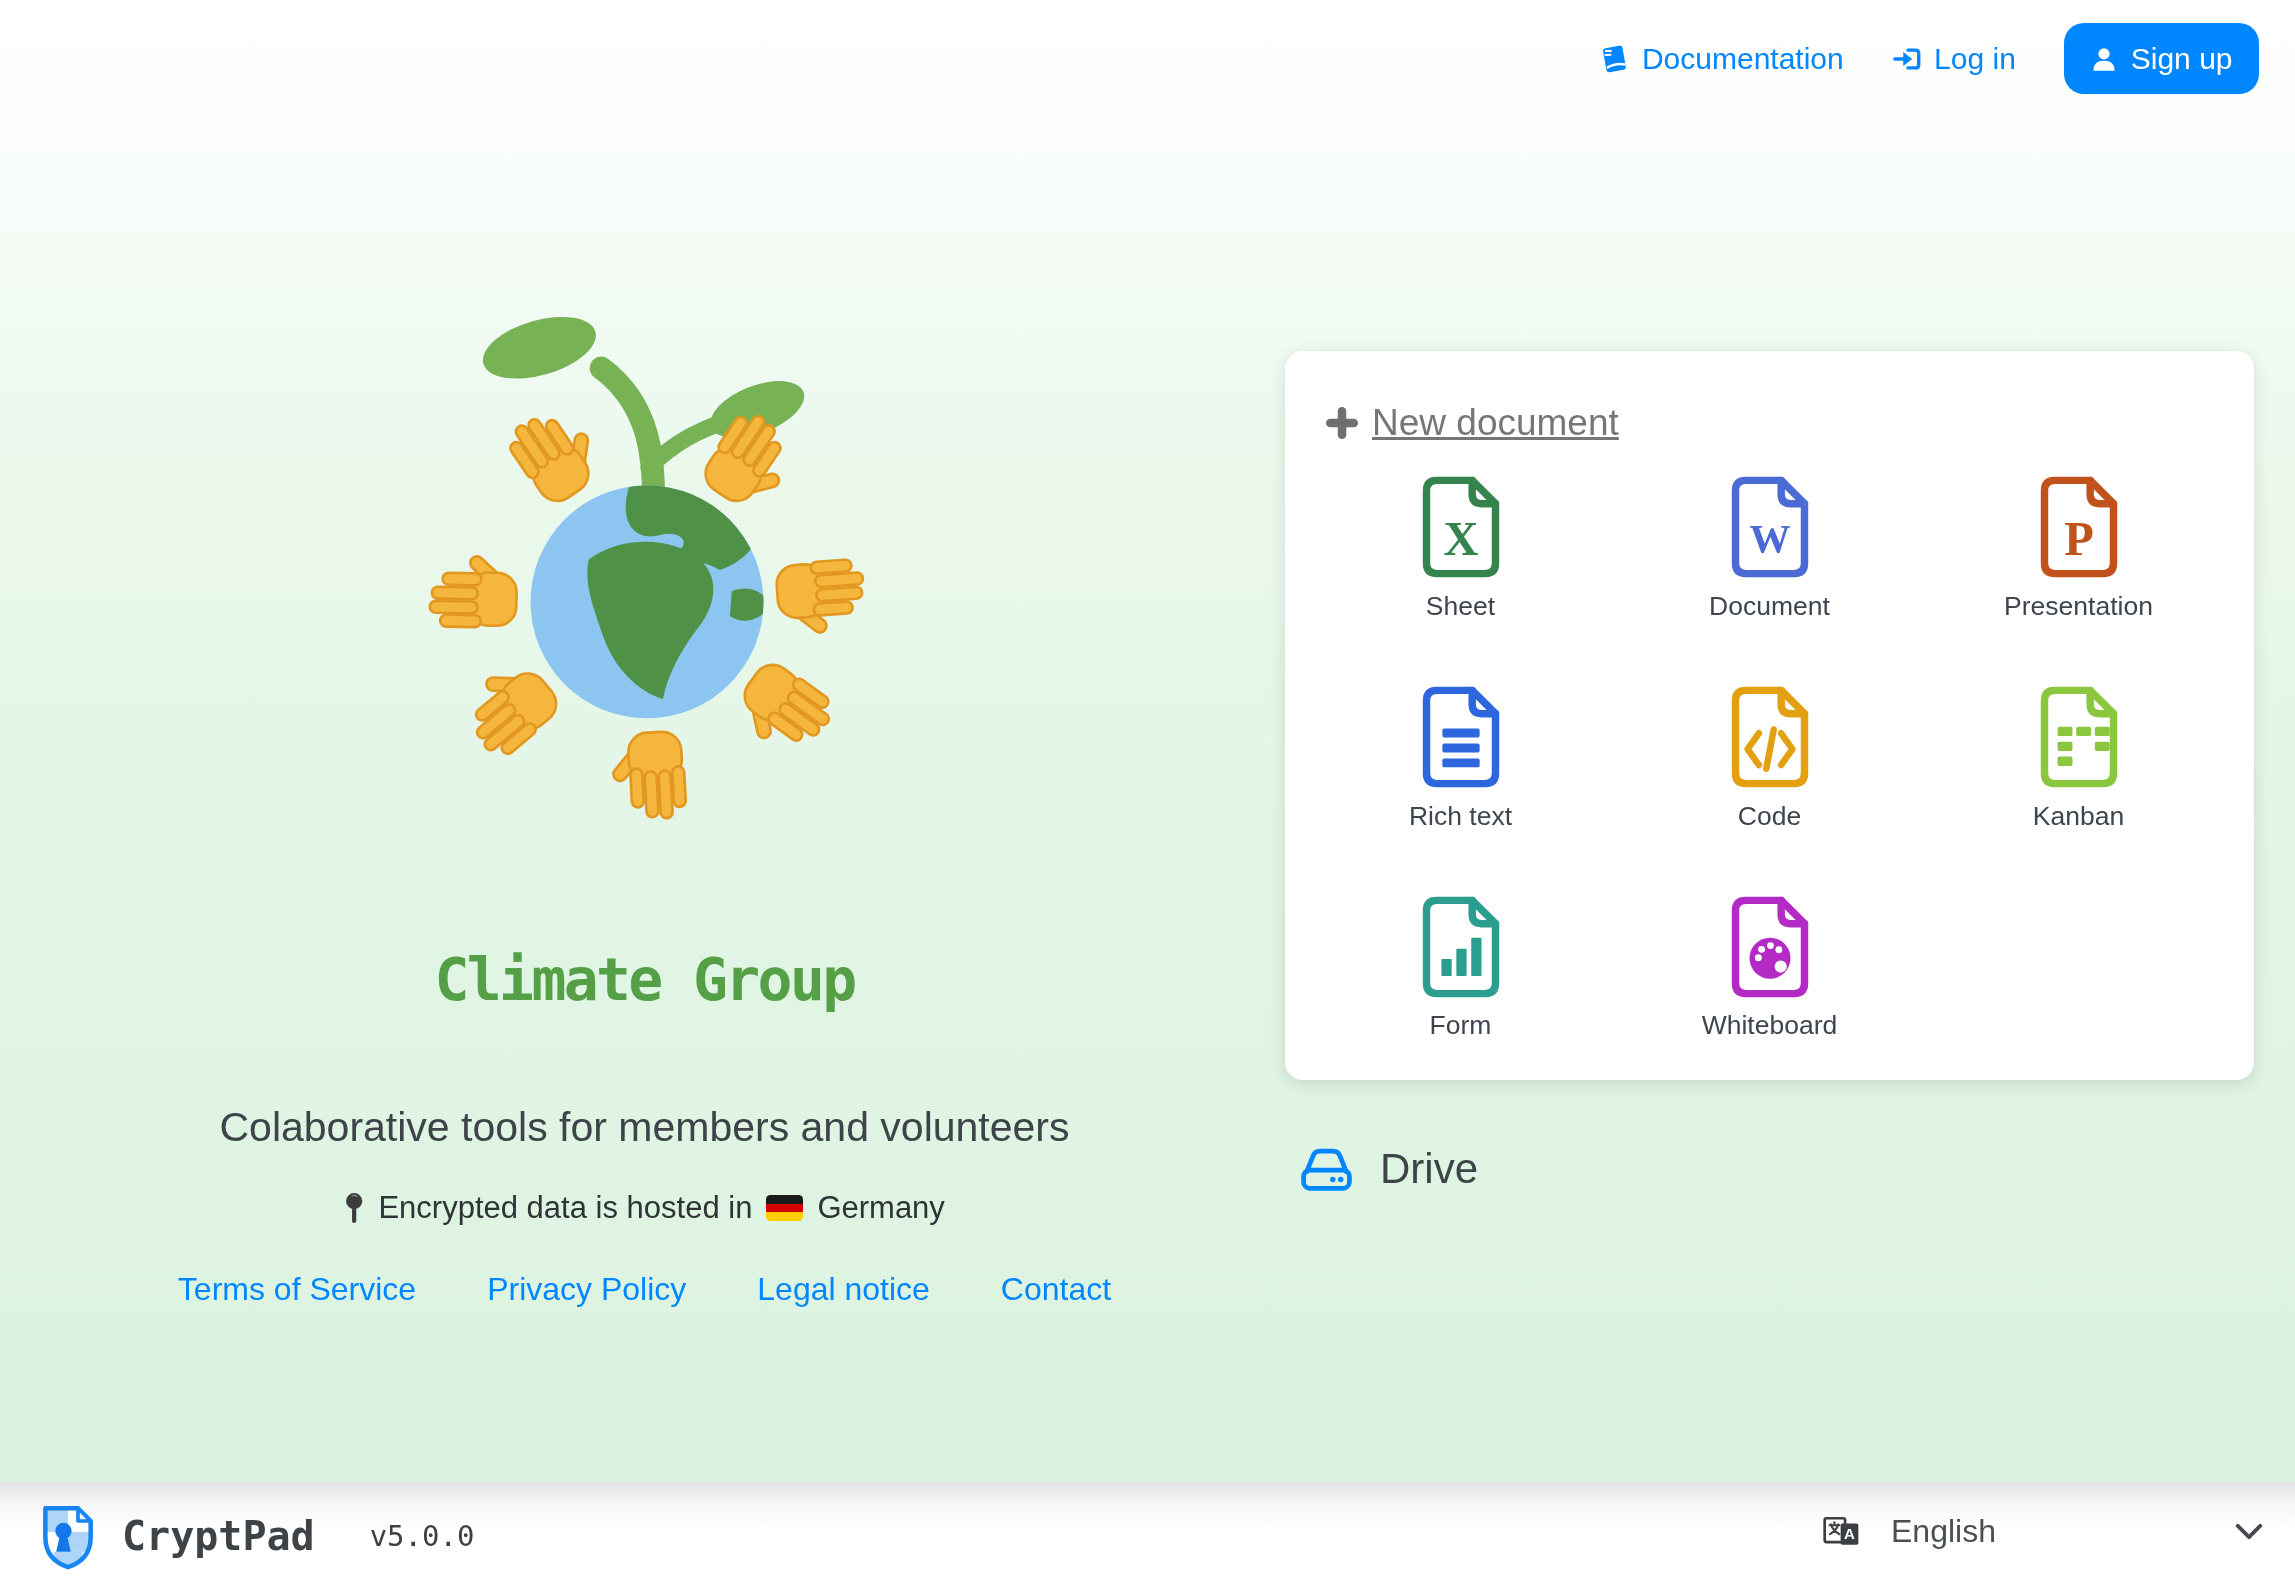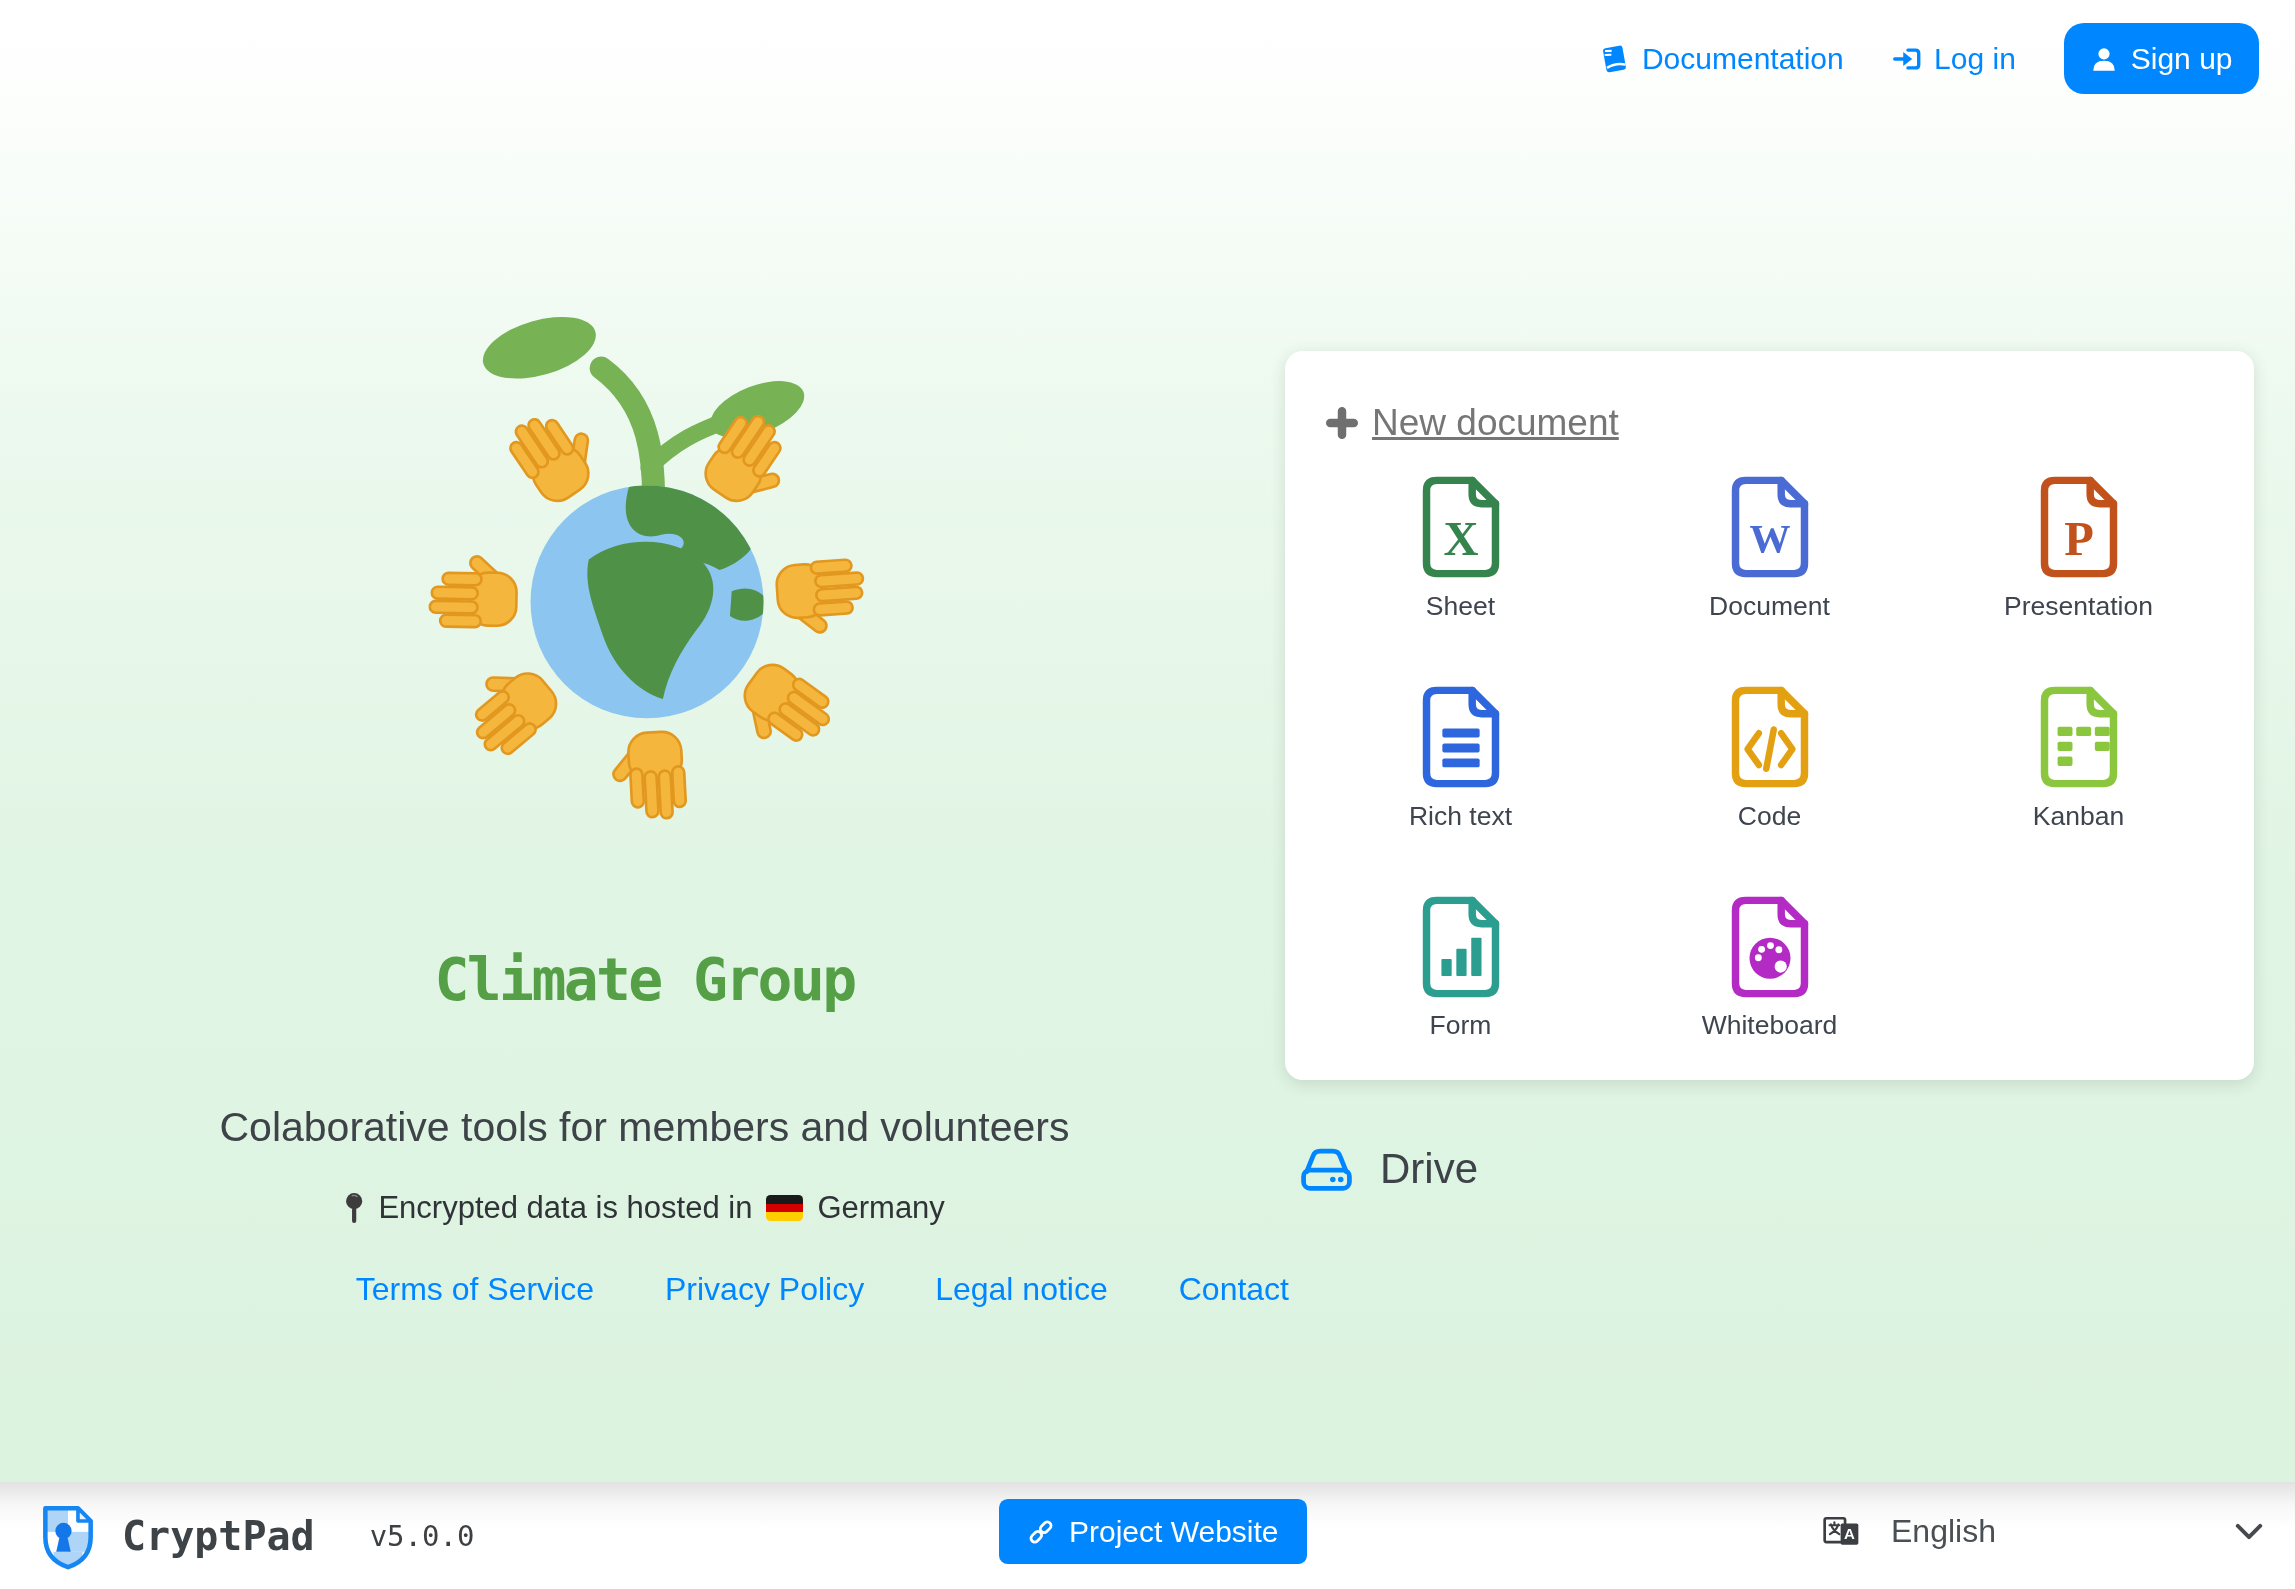--- a/index.html
+++ b/index.html
@@ -18,21 +18,21 @@
   
   .hero-logo{position:absolute;left:407px;top:284px;width:480px;height:574px;}
   .hero-title{position:absolute;left:0;top:946px;width:1289px;text-align:center;
     font-family:"DejaVu Sans Mono",monospace;font-weight:bold;font-size:58px;letter-spacing:-2.6px;color:#55a047;}
   .hero-subtitle{position:absolute;left:0;top:1104px;width:1289px;text-align:center;
     font-size:41px;color:#3d4348;}
   .hero-hosted{position:absolute;left:0;top:1190px;width:1289px;display:flex;align-items:center;
     justify-content:center;gap:14px;font-size:31px;color:#2f3337;}
   .flag-de{width:37px;height:26.5px;border-radius:4.4px;overflow:hidden;display:inline-block;
     background:linear-gradient(#1a1a1a 0 33.4%,#d40000 33.4% 66.7%,#ffce00 66.7% 100%);}
-  .hero-links{position:absolute;left:0;top:1271px;width:1289px;display:flex;justify-content:flex-end;
+  .hero-links{position:absolute;left:0;top:1271px;width:1289px;display:flex;justify-content:center;
     gap:71px;font-size:32px;}
   .hero-links a{color:#0087ff;text-decoration:none;}
 
   
   .card{position:absolute;left:1285px;top:351px;width:969px;height:729px;background:#ffffff;
     border-radius:17.7px;box-shadow:0 3.5px 16px rgba(40,60,45,.14);}
   .card-head{display:flex;align-items:center;gap:14px;padding:51px 0 0 41px;color:#767676;font-size:37px;text-decoration:underline;}
   .doc-grid{display:grid;grid-template-columns:repeat(3,1fr);row-gap:60px;margin-top:28px;padding:0 21px;}
   .doc-item{display:flex;flex-direction:column;align-items:center;}
   .doc-icon{width:90px;height:110px;display:block;}
@@ -292,29 +292,20 @@
         </g>
         <path d="M7 8 H43 L57 22 V40 C57 61 44 69 32 73 C20 69 7 61 7 40 Z" fill="none" stroke="#1686f2" stroke-width="5" stroke-linejoin="round"></path>
         <path d="M43 8 L57 22 H43 Z" fill="#e8f3fe" stroke="#1686f2" stroke-width="4" stroke-linejoin="round"></path>
         <circle cx="27" cy="33" r="9" fill="#1377ea"></circle>
         <path d="M23 38 L19 56 H35 L31 38 Z" fill="#1377ea"></path>
       </svg>
       <span class="brand-name">CryptPad</span>
       <span class="brand-version">v5.0.0</span>
     </div>
 
-    <button class="website-btn clickable">
-      <svg width="28" height="28" viewBox="0 0 30 30">
-        <g transform="rotate(-45 15 15)" fill="none" stroke="#ffffff" stroke-width="3">
-          <rect x="1.5" y="11" width="12.8" height="8" rx="4"></rect>
-          <rect x="15.7" y="11" width="12.8" height="8" rx="4"></rect>
-        </g>
-      </svg>
-      <span>Project Website</span>
-    </button>
 
     <div class="lang-select clickable">
       <svg width="39" height="37" viewBox="0 0 44 40" style="font-size:36px">
         <rect x="3" y="5" width="23" height="27" rx="2" fill="#ffffff" stroke="#3b3f44" stroke-width="3"></rect>
         <path d="M8.5 13 h11 M14 13 v-3.5 M9 23 c3.5 -2 8 -6.5 9.5 -11 M19.5 23 c-3.5 -2 -8 -6.5 -9.5 -11" stroke="#3b3f44" stroke-width="2.4" fill="none" stroke-linecap="round"></path>
         <rect x="21" y="11" width="20" height="24" rx="2" fill="#3b3f44"></rect>
         <text x="31" y="29" font-size="17" font-weight="bold" fill="#ffffff" text-anchor="middle" font-family="Liberation Sans, sans-serif">A</text>
       </svg>
       <span>English</span>
       <svg class="lang-chevron" width="28" height="17" viewBox="0 0 20 12">

